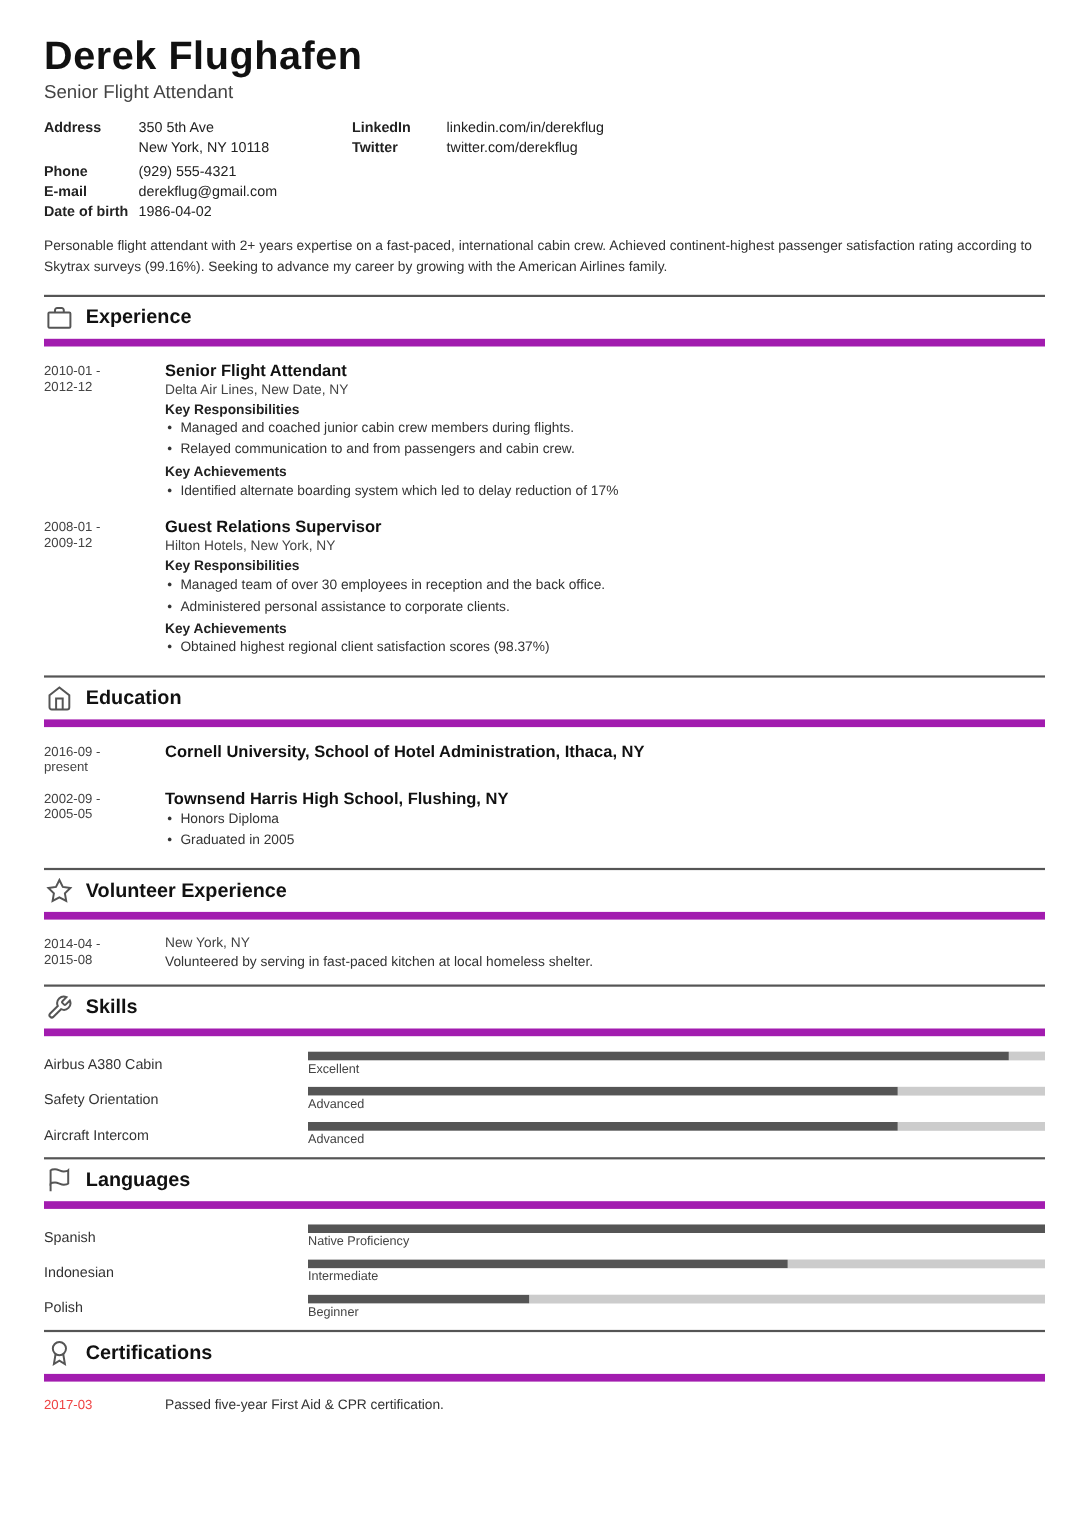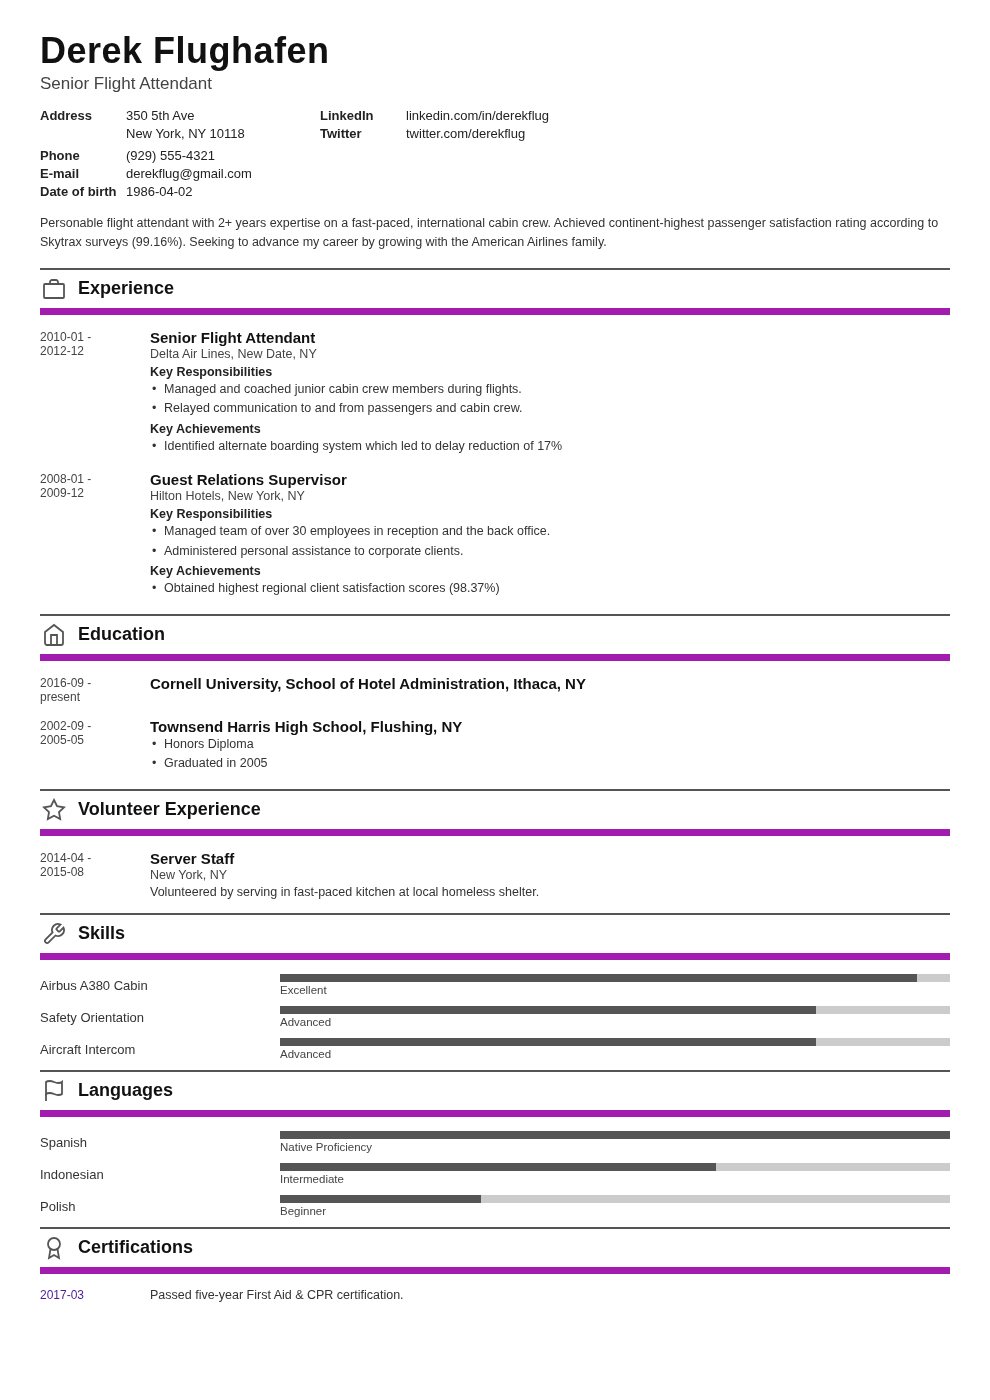--- a/index.html
+++ b/index.html
@@ -145,21 +145,21 @@
       color: #444;
     }
     .cert-entry {
       display: grid;
       grid-template-columns: 100px 1fr;
       gap: 0 10px;
       margin-bottom: 6px;
     }
     .cert-date {
       font-size: 12px;
-      color: #4c1d95;
+      color: #ef4444;
     }
     .cert-desc {
       font-size: 12.5px;
       color: #333;
     }
     .contact-block-left, .contact-block-right {
       display: flex;
       flex-direction: column;
       gap: 2px;
     }
@@ -295,21 +295,20 @@
       <polygon points="12 2 15.09 8.26 22 9.27 17 14.14 18.18 21.02 12 17.77 5.82 21.02 7 14.14 2 9.27 8.91 8.26 12 2"></polygon>
     </svg>
   </span>
   <span class="section-title">Volunteer Experience</span>
 </div>
 
 <div id="volunteer-list">
     <div class="entry">
       <div class="entry-dates">2014-04 -<br>2015-08</div>
       <div class="entry-content">
-        <div class="entry-title">Server Staff</div>
         <div class="entry-subtitle">New York, NY</div>
         <div style="font-size:12.5px;color:#333;">Volunteered by serving in fast-paced kitchen at local homeless shelter.</div>
       </div>
     </div>
   </div>
 
 <div class="section-header">
   <span class="icon">
     <svg width="24" height="24" viewBox="0 0 24 24" fill="none" stroke="#555" stroke-width="1.8">
       <path d="M14.7 6.3a1 1 0 0 0 0 1.4l1.6 1.6a1 1 0 0 0 1.4 0l3.77-3.77a6 6 0 0 1-7.94 7.94l-6.91 6.91a2.12 2.12 0 0 1-3-3l6.91-6.91a6 6 0 0 1 7.94-7.94l-3.76 3.76z"></path>

